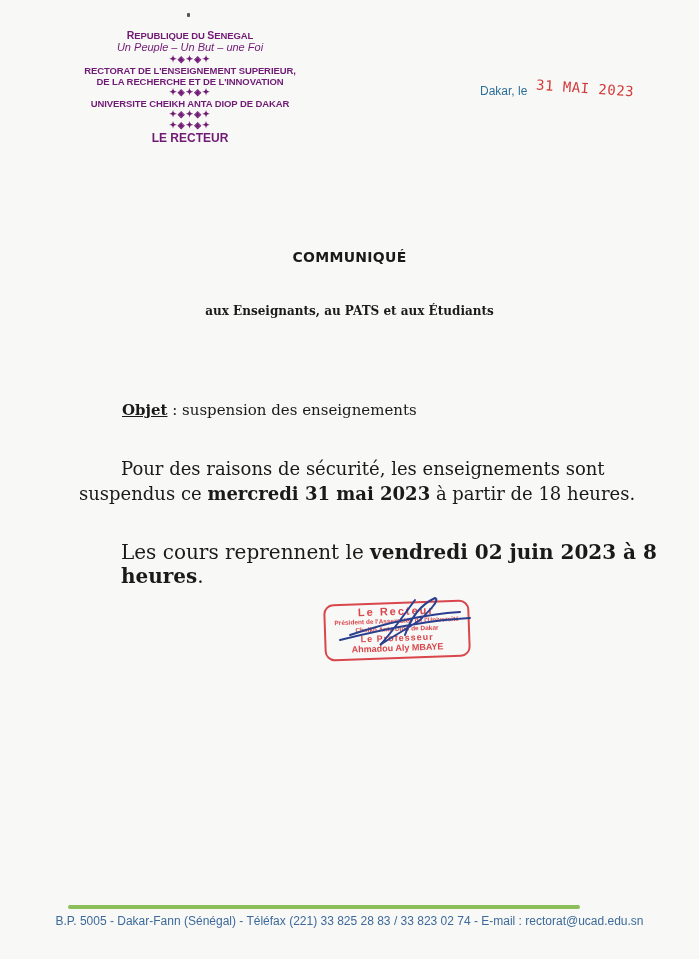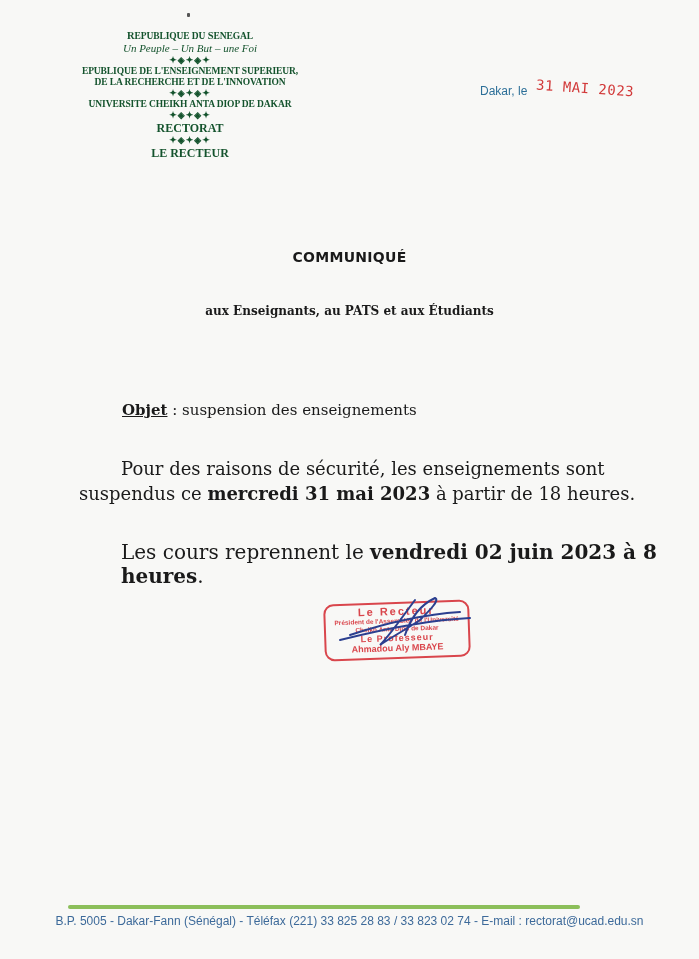--- a/index.html
+++ b/index.html
@@ -5,21 +5,21 @@
   html, body { margin: 0; padding: 0; }
   body {
     width: 699px; height: 959px; background: #f7f7f5; position: relative; overflow: hidden;
     font-family: "DejaVu Serif", serif; color: #1a1a1a;
   }
   .page { position: absolute; left: 0; top: 0; width: 699px; height: 959px; background: #f8f8f6; }
   .dot { position: absolute; left: 187px; top: 13px; width: 3px; height: 4px; background: #555; border-radius: 1px; }
 
   .header {
     position: absolute; left: 70px; top: 30px; width: 240px; text-align: center;
-    font-family: Liberation Serif, serif; color: #14532d;
+    font-family: Liberation Sans, sans-serif; color: #701a75;
   }
   .header .l { font-weight: bold; font-size: 9.5px; line-height: 11px; letter-spacing: -0.1px; }
   .header .sc { font-size: 10.5px; }
   .header .motto { font-style: italic; font-size: 11px; line-height: 13px; font-weight: normal; }
   .header .orn { font-size: 9px; line-height: 11px; letter-spacing: 1px; font-weight: bold; }
   .header .big { font-size: 12px; line-height: 14px; font-weight: bold; }
 
   .dateline { position: absolute; left: 480px; top: 84px; font-family: "Liberation Sans", sans-serif; font-size: 12px; color: #2c6f98; }
   .stamp-date { position: absolute; left: 536px; top: 80px; font-family: "DejaVu Sans Mono", monospace; font-size: 14px; color: #d23a3a; transform: rotate(4deg); letter-spacing: 0.5px; }
 
@@ -52,26 +52,25 @@
 </head>
 <body>
 
 <div class="page">
   <div class="dot"></div>
 
   <div class="header">
     <div class="l"><span class="sc">R</span><span>EPUBLIQUE DU </span><span class="sc">S</span><span>ENEGAL</span></div>
     <div class="motto">Un Peuple – Un But – une Foi</div>
     <div class="orn">✦◈✦◈✦</div>
-    <div class="l">EPUBLIQUE DE L'ENSEIGNEMENT SUPERIEUR,</div>
+    <div class="l">RECTORAT DE L'ENSEIGNEMENT SUPERIEUR,</div>
     <div class="l">DE LA RECHERCHE ET DE L'INNOVATION</div>
     <div class="orn">✦◈✦◈✦</div>
     <div class="l">UNIVERSITE CHEIKH ANTA DIOP DE DAKAR</div>
     <div class="orn">✦◈✦◈✦</div>
-    <div class="big">RECTORAT</div>
     <div class="orn">✦◈✦◈✦</div>
     <div class="big">LE RECTEUR</div>
   </div>
 
   <div class="dateline">Dakar, le</div>
   <div class="stamp-date">31 MAI 2023</div>
 
   <div class="title">COMMUNIQUÉ</div>
   <div class="subtitle">aux Enseignants, au PATS et aux Étudiants</div>
 

